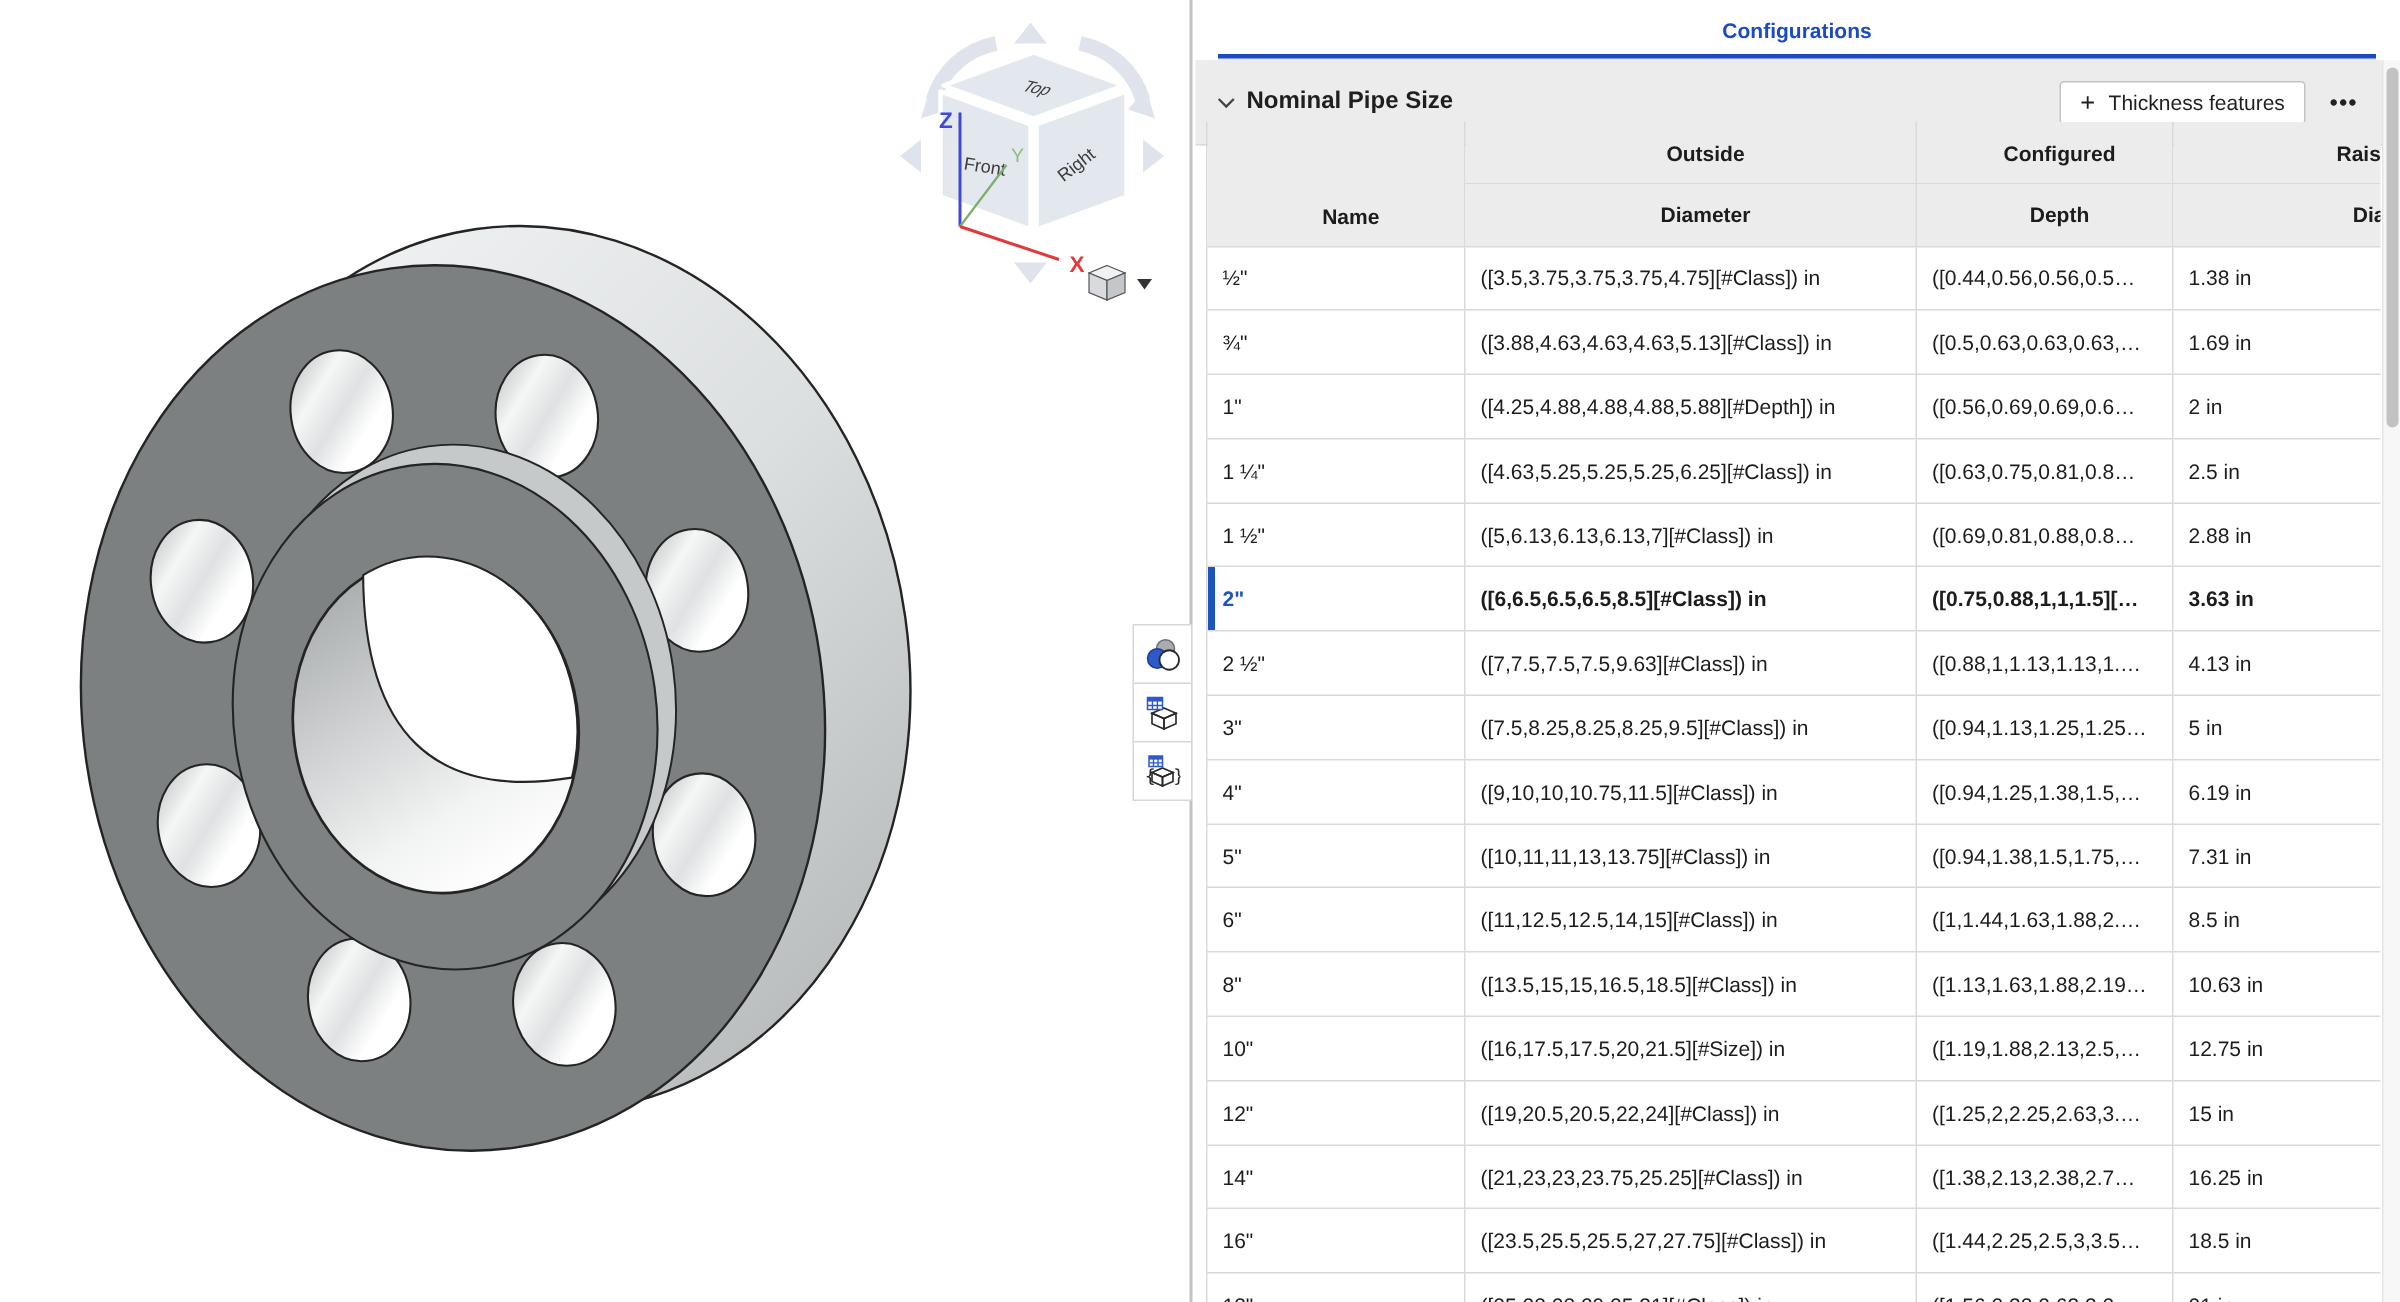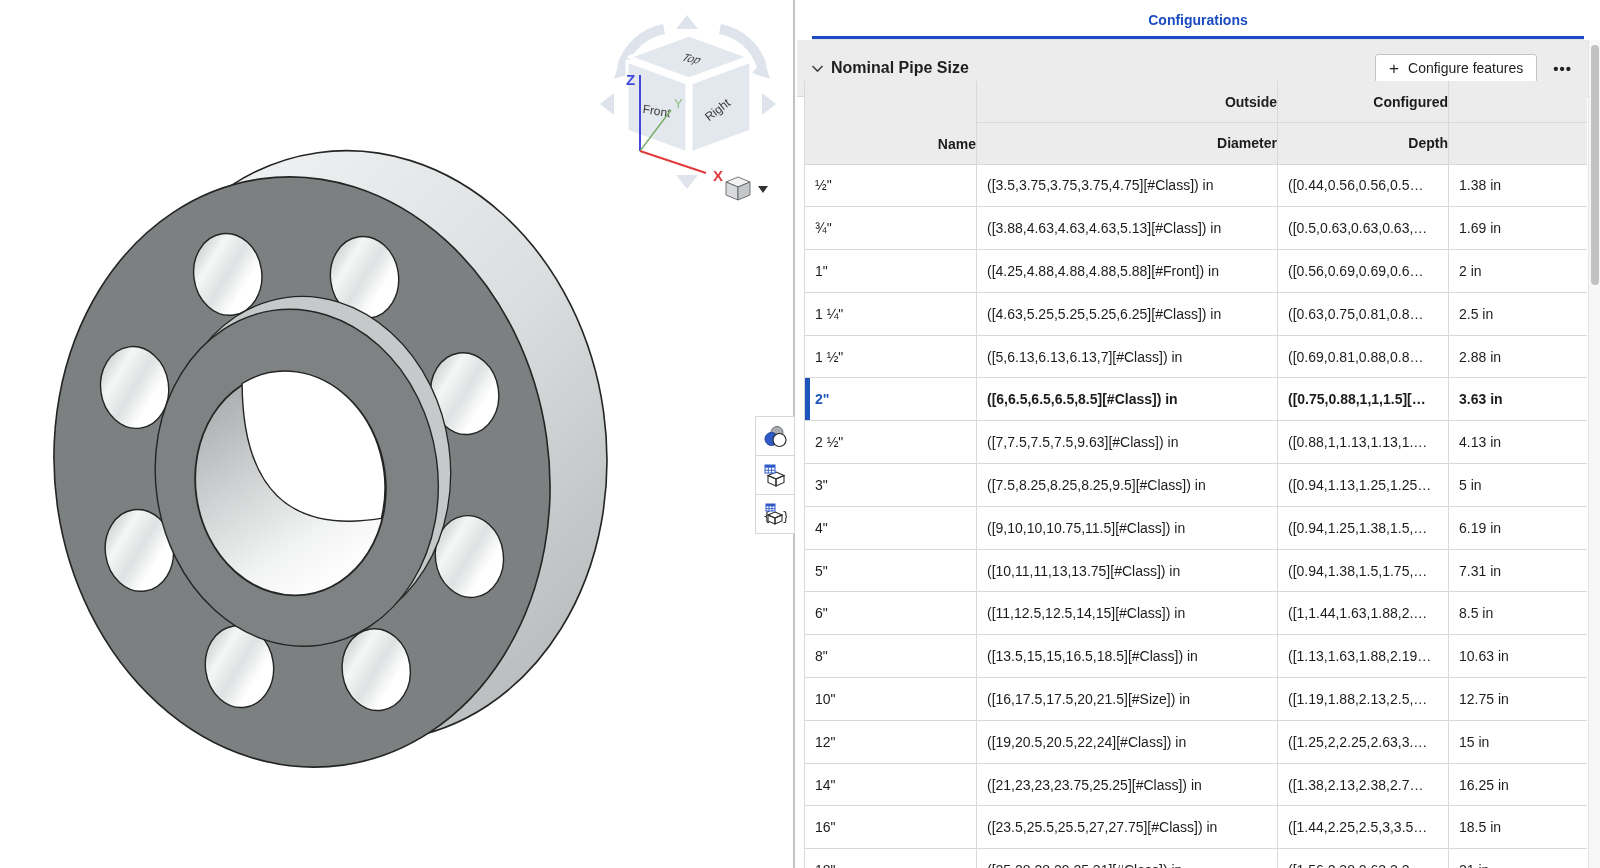--- a/index.html
+++ b/index.html
@@ -41,21 +41,21 @@
   #configure-btn .plus { font-size:17px; font-weight:500; line-height:1; }
   #more-btn { margin-left:10px; padding:2px 6px; font-size:15px; letter-spacing:1px;
               color:#222; font-weight:700; cursor:pointer; }
 
   #table-wrap { position:absolute; left:7px; top:81px; right:13px; bottom:0; overflow:hidden; }
   table { border-collapse:collapse; table-layout:fixed; width:924px;
           border-left:1px solid #d9d9d9; }
   th, td { border-right:1px solid #d9d9d9; border-bottom:1px solid #d9d9d9;
            font-size:14px; color:#1c1c1c; white-space:nowrap; overflow:hidden; }
   thead tr { height:41.5px; }
-  th { background:#ececec; font-weight:700; text-align:right;padding-left:20px; }
+  th { background:#ececec; font-weight:700; text-align:center;padding-left:20px; }
   th.name-h { vertical-align:bottom; padding-bottom:12px; }
   tbody tr { height:42.8px; background:#fff; }
   td { padding:0 10px; text-align:left; vertical-align:middle; }
   tr.sel td { font-weight:700; }
   tr.sel td:first-child { color:#1d55bd; box-shadow:inset 5px 0 0 #1d55bd; }
 
   #vscrollbar { position:absolute; right:0; top:40px; bottom:0; width:12px;
                 background:#f7f7f7; border-left:1px solid #e5e5e5; }
   #vscroll-thumb { position:absolute; left:2px; width:8px; top:5px; height:240px;
                    background:#c2c2c2; border-radius:4px; cursor:pointer; }
@@ -193,21 +193,21 @@
   <div id="section-header">
     <span id="chevron">
       <svg width="13" height="9" viewBox="0 0 13 9">
         <polyline points="1.5,2 6.5,7 11.5,2" fill="none" stroke="#444" stroke-width="1.6"></polyline>
       </svg>
     </span>
     <span id="section-title">Nominal Pipe Size</span>
     <div id="sh-spacer"></div>
     <button id="configure-btn">
       <span class="plus">+</span>
-      <span>Configure features</span>
+      <span>Thickness features</span>
     </button>
     <div id="more-btn">
       <span>•••</span>
     </div>
   </div>
 
   <div id="table-wrap">
     <table>
       <colgroup>
         <col style="width:172px">
@@ -236,21 +236,21 @@
             <td>1.38 in</td>
           </tr>
           <tr>
             <td>¾"</td>
             <td>([3.88,4.63,4.63,4.63,5.13][#Class]) in</td>
             <td>([0.5,0.63,0.63,0.63,…</td>
             <td>1.69 in</td>
           </tr>
           <tr>
             <td>1"</td>
-            <td>([4.25,4.88,4.88,4.88,5.88][#Front]) in</td>
+            <td>([4.25,4.88,4.88,4.88,5.88][#Depth]) in</td>
             <td>([0.56,0.69,0.69,0.6…</td>
             <td>2 in</td>
           </tr>
           <tr>
             <td>1 ¼"</td>
             <td>([4.63,5.25,5.25,5.25,6.25][#Class]) in</td>
             <td>([0.63,0.75,0.81,0.8…</td>
             <td>2.5 in</td>
           </tr>
           <tr>

